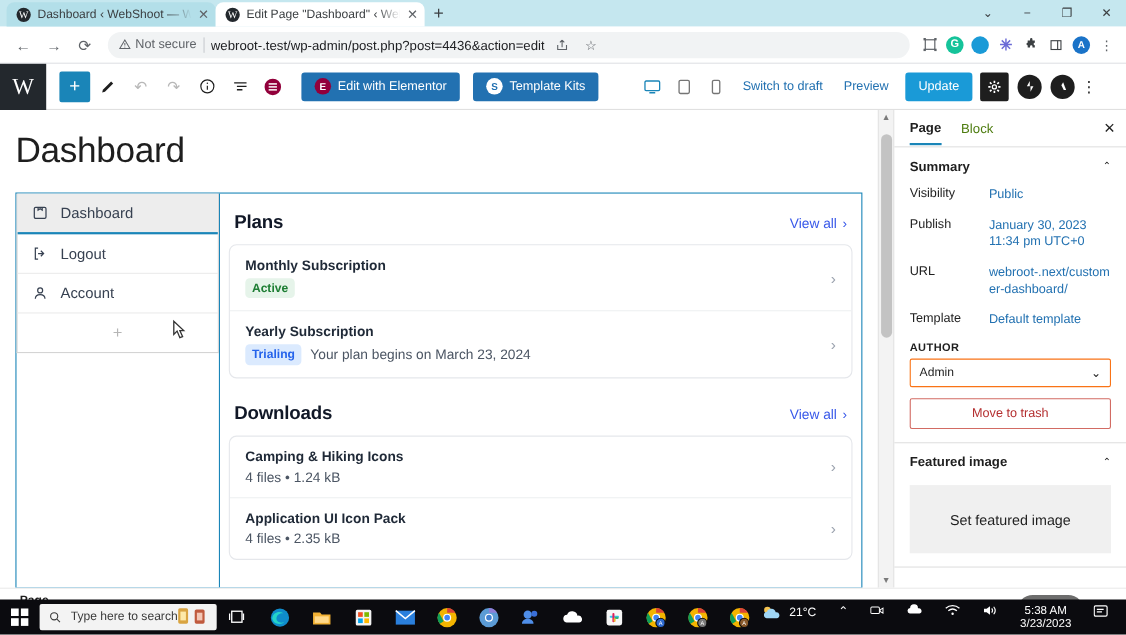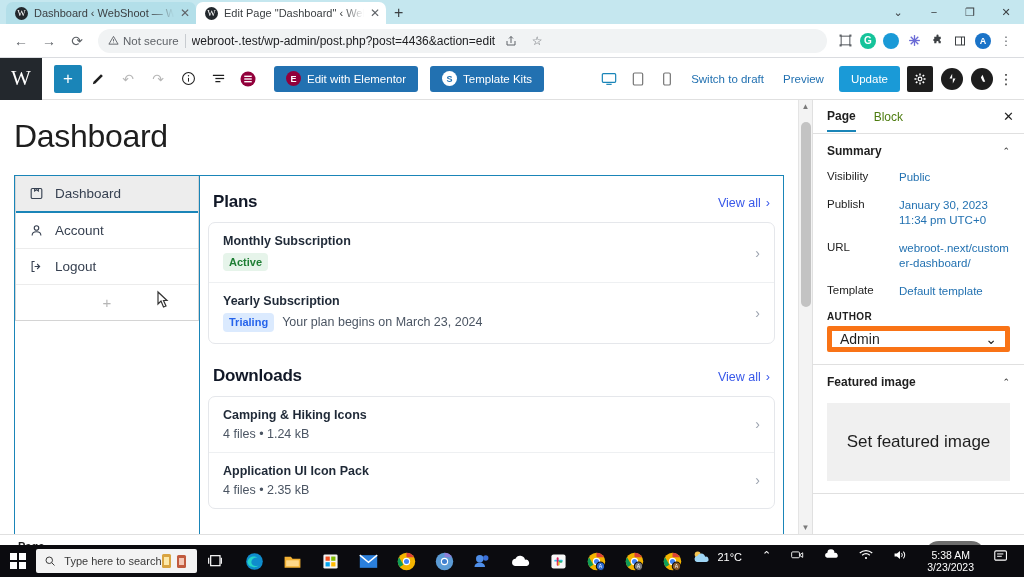--- a/index.html
+++ b/index.html
@@ -73,21 +73,21 @@
   .tb-sq { width:28px; height:28px; display:flex; align-items:center; justify-content:center;
     font-size:14px; color:#1e1e1e; border-radius:2px; }
   .tb-sq.primary { background:#1a85b8; color:#fff; font-size:17px; font-weight:300; }
   .tb-sq.dim { color:#b8b8b8; }
   .pillbtn { height:26px; border-radius:3px; background:#2271b1; color:#fff;
     font-size:11.5px; display:flex; align-items:center; gap:6px; padding:0 12px;
     margin-left:10px; font-weight:500; white-space:nowrap; }
   .pill-ic { width:15px; height:15px; border-radius:50%; background:#fff; color:#2271b1;
     font-size:9px; display:flex; align-items:center; justify-content:center; font-weight:700; }
   .elementor-dot { background:#92003b !important; color:#fff !important; }
-  .tb-right { position:absolute; right:8px; display:flex; align-items:center; gap:3px; }
+  .tb-right { position:absolute; right:24px; display:flex; align-items:center; gap:3px; }
   .dev-ic { width:26px; height:26px; display:flex; align-items:center; justify-content:center; color:#757575; }
   .dev-ic.on { color:#1a85b8; }
   .linkbtn { font-size:11.5px; color:#2271b1; padding:0 8px; white-space:nowrap; }
   .updatebtn { height:26px; background:#1a9ad7; color:#fff; font-size:11.5px;
     border-radius:3px; display:flex; align-items:center; padding:0 12px; margin-left:4px; }
   .blk-sq { width:26px; height:26px; background:#1e1e1e; color:#fff; border-radius:2px;
     display:flex; align-items:center; justify-content:center; font-size:12px; margin-left:4px; }
   .circ-ic { width:22px; height:22px; border-radius:50%; background:#1e1e1e; color:#fff;
     display:flex; align-items:center; justify-content:center; font-size:11px;
     margin-left:5px; font-weight:700; }
@@ -146,28 +146,28 @@
   .sb-sect { border-bottom:1px solid #e0e0e0; padding:10px 14px 12px 14px; }
   .sb-sect-head { display:flex; align-items:center; justify-content:space-between;
     padding-bottom:6px; }
   .sb-sect-title { font-size:12px; font-weight:600; color:#1e1e1e; }
   .sb-caret { font-size:9px; color:#1e1e1e; }
   .sb-row { display:flex; padding:6px 0; align-items:flex-start; }
   .sb-k { width:72px; flex:0 0 auto; font-size:11.5px; color:#1e1e1e; }
   .sb-v { flex:1 1 auto; font-size:11.5px; color:#2271b1; line-height:1.35; word-break:break-word; }
   .sb-label { font-size:10px; font-weight:700; color:#1e1e1e; letter-spacing:.4px;
     padding:6px 0 4px 0; }
-  .sb-select { height:26px; border:5px solid #f97316; border-radius:2px; background:#fff;
+  .sb-select { height:26px; border:1px solid #f97316; border-radius:2px; background:#fff;
     display:flex; align-items:center; justify-content:space-between;
-    padding:0 8px; font-size:14px; color:#1e1e1e; }
+    padding:0 8px; font-size:11px; color:#1e1e1e; }
   .trashbtn { margin-top:10px; height:28px; border:1px solid #d26b63; border-radius:2px;
     color:#b32d2e; font-size:11.5px; display:flex; align-items:center;
     justify-content:center; background:#fff; }
-  .featbox { margin-top:8px; height:78px; background:#f0f0f0; display:flex;
-    align-items:center; justify-content:center; font-size:17px; color:#1e1e1e;text-align:right; }
+  .featbox { margin-top:8px; height:62px; background:#f0f0f0; display:flex;
+    align-items:center; justify-content:center; font-size:13px; color:#1e1e1e;text-align:right; }
 
   .statusbar { height:22px; background:#fff; border-top:1px solid #e0e0e0;
     display:flex; align-items:center; padding-left:18px; font-size:11px;
     color:#1e1e1e; font-weight:600; }
 
   
   .recwidget { position:absolute; right:38px; bottom:6px; width:62px; height:30px;
     border-radius:16px; background:#6d6d6d; display:flex; align-items:center;
     justify-content:space-around; padding:0 4px; }
   .recdot { width:21px; height:21px; border-radius:50%; background:#f08b8b;
@@ -389,31 +389,31 @@
             <div class="navbox">
               <div class="navitem sel">
                 <svg width="15" height="15" viewBox="0 0 24 24">
                     <rect x="3.5" y="4" width="17" height="16" rx="2" fill="none" stroke="#374151" stroke-width="1.8"></rect>
                     <path d="M9 4v4l3-2 3 2V4" fill="none" stroke="#374151" stroke-width="1.8"></path>
                   </svg>
                 <span>Dashboard</span>
               </div>
               <div class="navitem">
                 <svg width="15" height="15" viewBox="0 0 24 24">
+                    <path d="M9 4H5v16h4" fill="none" stroke="#374151" stroke-width="1.8"></path>
+                    <path d="M13 8l4 4-4 4M17 12H9" fill="none" stroke="#374151" stroke-width="1.8"></path>
+                  </svg>
+                <span>Logout</span>
+              </div>
+              <div class="navitem">
+                <svg width="15" height="15" viewBox="0 0 24 24">
                     <circle cx="12" cy="8" r="3.6" fill="none" stroke="#374151" stroke-width="1.8"></circle>
                     <path d="M5 20c0-3.8 3.1-6 7-6s7 2.2 7 6" fill="none" stroke="#374151" stroke-width="1.8"></path>
                   </svg>
                 <span>Account</span>
-              </div>
-              <div class="navitem">
-                <svg width="15" height="15" viewBox="0 0 24 24">
-                    <path d="M9 4H5v16h4" fill="none" stroke="#374151" stroke-width="1.8"></path>
-                    <path d="M13 8l4 4-4 4M17 12H9" fill="none" stroke="#374151" stroke-width="1.8"></path>
-                  </svg>
-                <span>Logout</span>
               </div>
               <div class="navadd">+</div>
             </div>
           </div>
 
           <div class="maincol">
 
             <div class="sec-head">
               <span class="sec-title">Plans</span>
               <span class="viewall">
@@ -514,20 +514,21 @@
         </div>
         <div class="sb-row">
           <span class="sb-k">Template</span>
           <span class="sb-v">Default template</span>
         </div>
         <div class="sb-label">AUTHOR</div>
         <div class="sb-select">
           <span>Admin</span>
           <span>⌄</span>
         </div>
+        <div class="trashbtn">Move to trash</div>
       </div>
 
       <div class="sb-sect">
         <div class="sb-sect-head">
           <span class="sb-sect-title">Featured image</span>
           <span class="sb-caret">⌃</span>
         </div>
         <div class="featbox">Set featured image</div>
       </div>
     </div>

